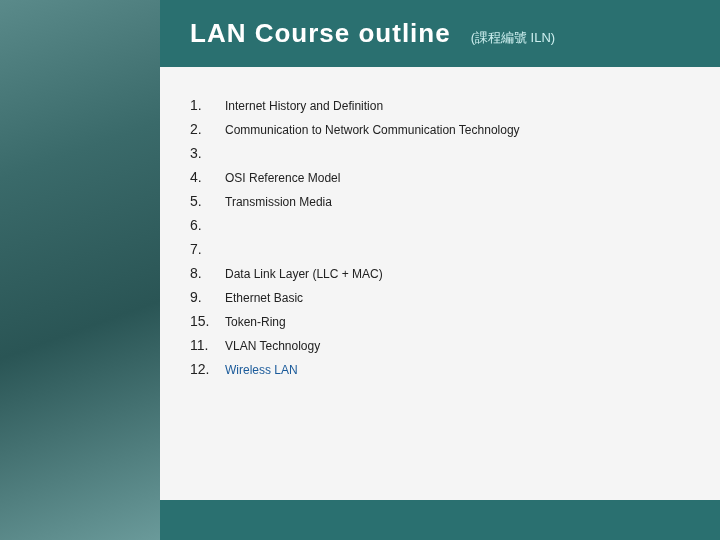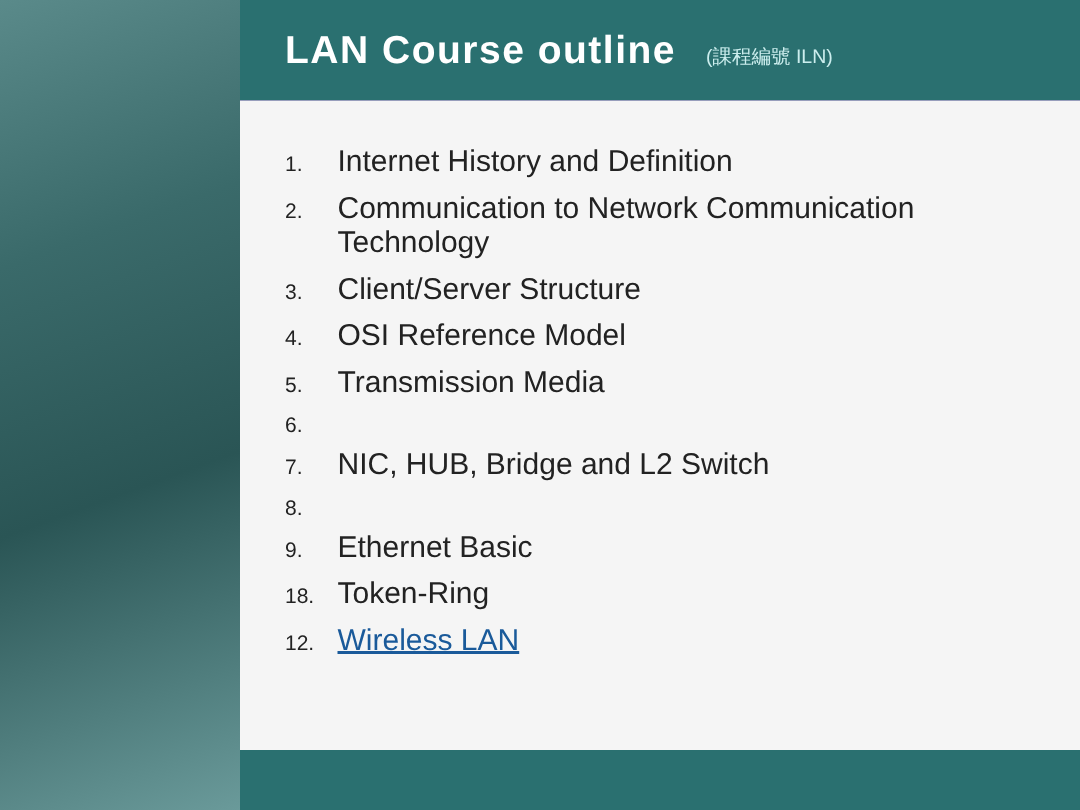--- a/index.html
+++ b/index.html
@@ -71,26 +71,25 @@
     }
 
     .outline-list li .num {
       min-width: 35px;
       color: #222222;
       font-size: 14px;
     }
 
     .outline-list li .item-text {
       color: #222222;
-      font-size: 20px;
+      font-size: 12px;
     }
 
     .outline-list li .item-text.link {
       color: #1a5a9a;
-      text-decoration: underline;
     }
 
     .bottom-bar {
       height: 40px;
       background: #2a7070;
     }
   </style>
 </head>
 <body>
 
@@ -107,47 +106,50 @@
     <li>
           <span class="num">1.</span>
           <span class="item-text">Internet History and Definition</span>
         </li>
         <li>
           <span class="num">2.</span>
           <span class="item-text">Communication to Network Communication Technology</span>
         </li>
         <li>
           <span class="num">3.</span>
-          <span class="item-text">Client/Server Structure</span>
         </li>
         <li>
           <span class="num">4.</span>
           <span class="item-text">OSI Reference Model</span>
         </li>
         <li>
           <span class="num">5.</span>
           <span class="item-text">Transmission Media</span>
         </li>
         <li>
           <span class="num">6.</span>
         </li>
         <li>
           <span class="num">7.</span>
-          <span class="item-text">NIC, HUB, Bridge and L2 Switch</span>
         </li>
         <li>
           <span class="num">8.</span>
+          <span class="item-text">Data Link Layer (LLC + MAC)</span>
         </li>
         <li>
           <span class="num">9.</span>
           <span class="item-text">Ethernet Basic</span>
         </li>
         <li>
-          <span class="num">18.</span>
+          <span class="num">15.</span>
           <span class="item-text">Token-Ring</span>
+        </li>
+        <li>
+          <span class="num">11.</span>
+          <span class="item-text">VLAN Technology</span>
         </li>
         <li>
           <span class="num">12.</span>
           <span class="item-text link">Wireless LAN</span>
         </li>
       </ul>
   </div>
 
   <div class="bottom-bar"></div>
 </div>

